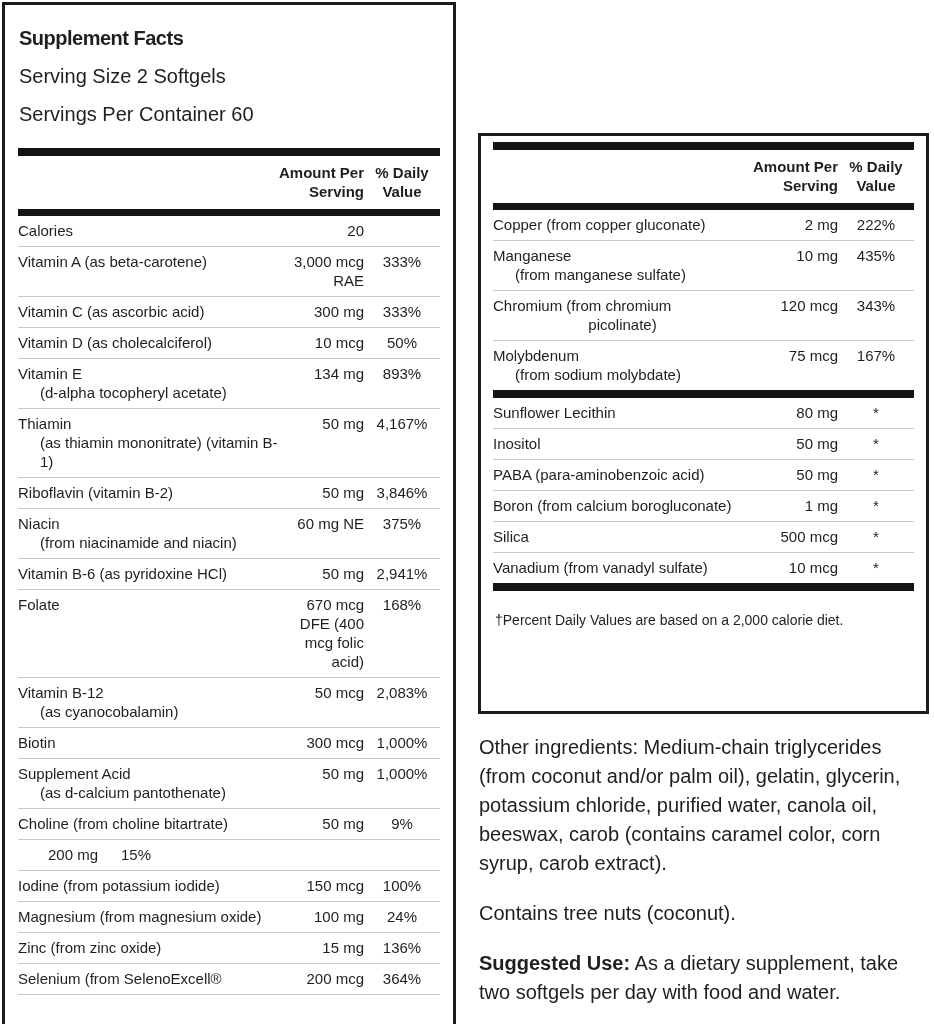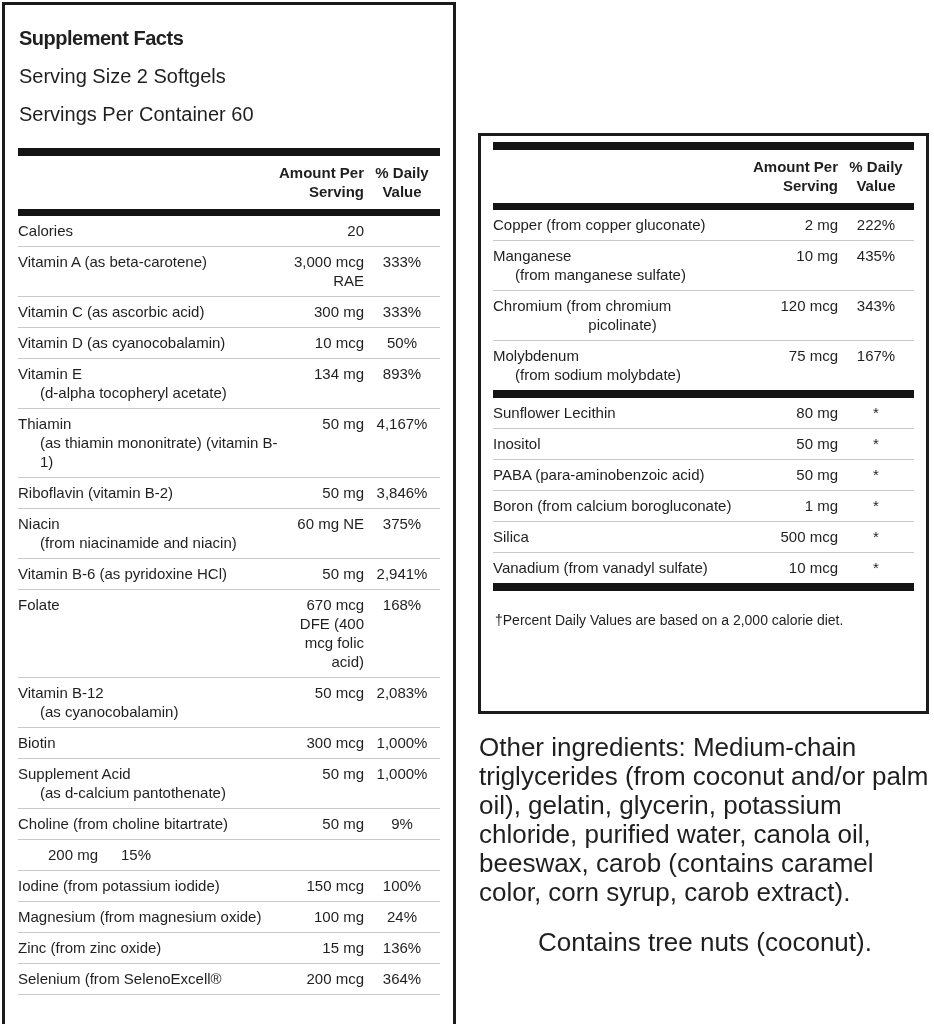--- a/index.html
+++ b/index.html
@@ -30,22 +30,22 @@
   .cell-name { flex:1; padding-right:6px; }
   .cell-name .sub  { padding-left:22px; }
   .cell-name .cont { padding-left:0;text-align:center; }
   .cell-amt { width:80px; text-align:right; }
   .cell-dv  { width:76px; text-align:center; }
   .rows-nb .row:last-child { border-bottom:none; }
 
   .footnotes { margin-top:16px; font-size:14px; line-height:27px; padding:0 2px; }
   .footnotes p + p { margin-top:21px; }
 
-  .below-box { position:absolute; left:479px; top:733px; width:452px; font-size:26px; line-height:29px; }
-  .below-box .para + .para { margin-top:21px;text-align:center; }
+  .below-box { position:absolute; left:479px; top:733px; width:452px; font-size:20px; line-height:29px; }
+  .below-box .para + .para { margin-top:21px; }
   .bold { font-weight:bold; }
 </style>
 </head>
 <body>
 
 <div class="panel panel-left">
   <div class="sf-title">Supplement Facts</div>
   <div class="serving-line">Serving Size 2 Softgels</div>
   <div class="serving-line">Servings Per Container 60</div>
 
@@ -76,21 +76,21 @@
       </div>
       <div class="row">
         <div class="cell-name">
           <div class="main">Vitamin C (as ascorbic acid)</div>
         </div>
         <div class="cell-amt">300 mg</div>
         <div class="cell-dv">333%</div>
       </div>
       <div class="row">
         <div class="cell-name">
-          <div class="main">Vitamin D (as cyanocobalamin)</div>
+          <div class="main">Vitamin D (as cholecalciferol)</div>
         </div>
         <div class="cell-amt">10 mcg</div>
         <div class="cell-dv">50%</div>
       </div>
       <div class="row">
         <div class="cell-name">
           <div class="main">Vitamin E</div>
           <div class="sub">(d-alpha tocopheryl acetate)</div>
         </div>
         <div class="cell-amt">134 mg</div>
@@ -290,13 +290,14 @@
   <div class="bar"></div>
 
   <div class="footnotes">
       <p>†Percent Daily Values are based on a 2,000 calorie diet.</p>
     </div>
 </div>
 
 <div class="below-box">
   <p class="para">Other ingredients: Medium-chain triglycerides (from coconut and/or palm oil), gelatin, glycerin, potassium chloride, purified water, canola oil, beeswax, carob (contains caramel color, corn syrup, carob extract).</p>
   <p class="para">Contains tree nuts (coconut).</p>
+  <p class="para"><span class="bold">Suggested Use:</span> <span>As a dietary supplement, take two softgels per day with food and water.</span></p>
 </div>
 
 </body></html>

